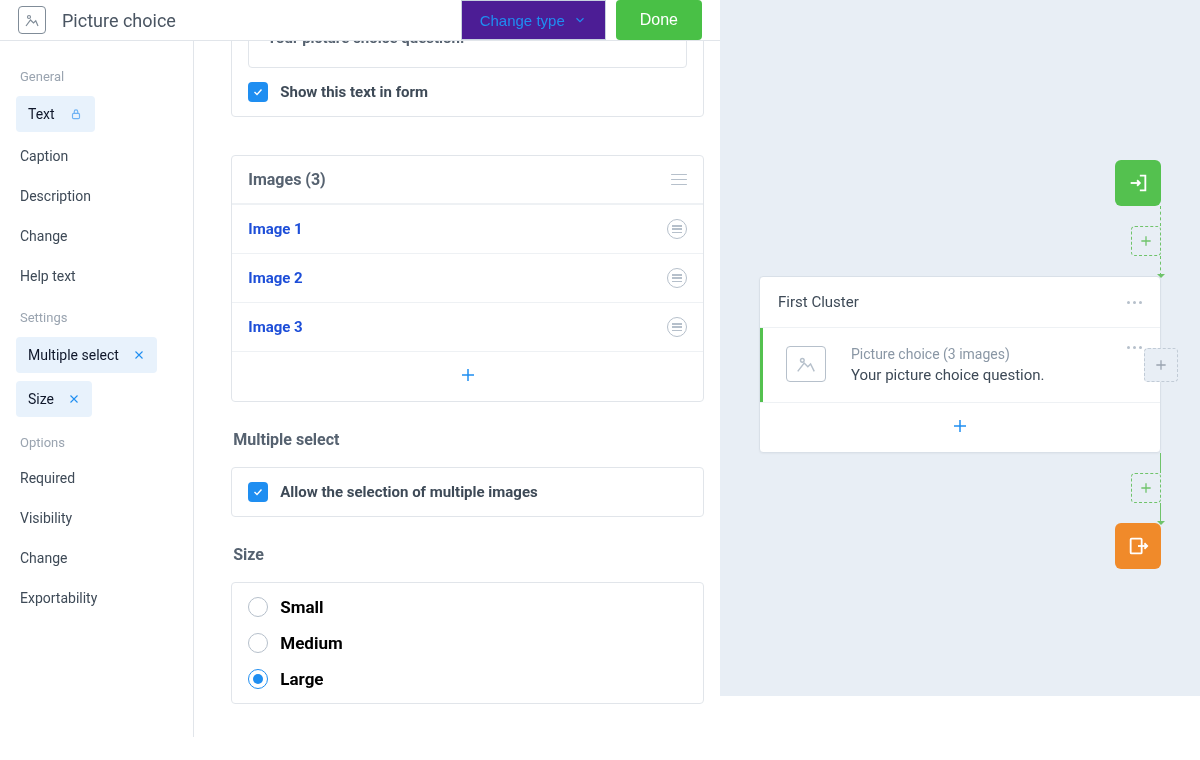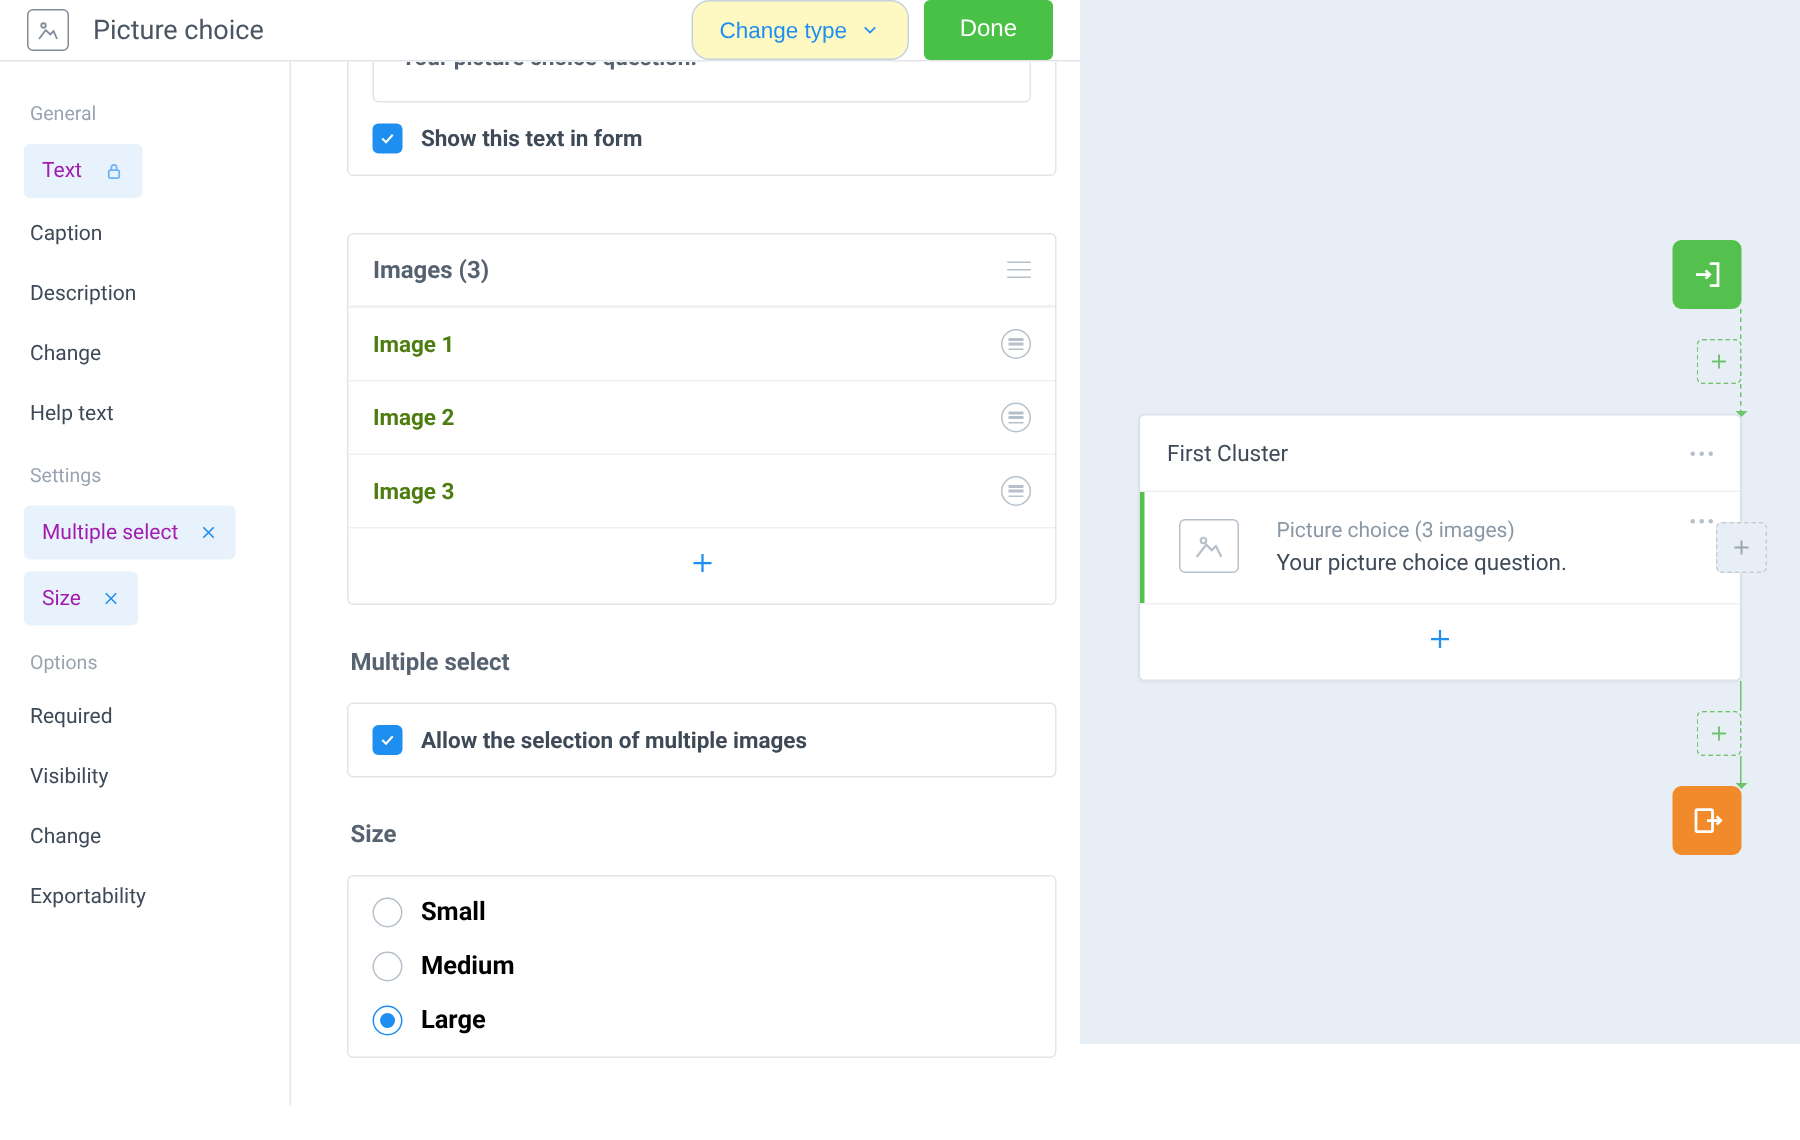--- a/index.html
+++ b/index.html
@@ -18,39 +18,39 @@
   }
   .header-left { display: flex; align-items: center; gap: 16px; }
   .pic-icon-box {
     width: 28px; height: 28px; border: 1.5px solid #808c98; border-radius: 4px;
     display:flex; align-items:center; justify-content:center; position:relative;
   }
   .pic-icon-box svg { width:18px; height:18px; stroke:#808c98; fill:none; stroke-width:1.6; }
   .header-title { font-size: 18px; color: #4a5562; font-weight: 400;}
   .header-right { display: flex; align-items: center; gap: 10px; }
   .btn-change {
-    background: #fef9c3; border: 1px solid #c7d2df; color: #1f8ef1;
-    height: 40px; padding: 0 18px; border-radius: 12px; font-size: 15px;
+    background: #4c1d95; border: 1px solid #c7d2df; color: #1f8ef1;
+    height: 40px; padding: 0 18px; border-radius: 0; font-size: 15px;
     display:flex; align-items:center; gap:8px; cursor:pointer;text-align:center;
   }
   .btn-change .chevron { stroke:#1f8ef1; }
   .btn-done {
     background: #49c046; border: none; color: #fff; height: 40px;
     padding: 0 24px; border-radius: 4px; font-size: 16px; cursor:pointer;
   }
 
   
   .left-col { width: 200px; border-right: 1px solid #e1e5ea; padding: 14px 8px 14px 8px; overflow:auto;}
   .side-group-title { font-size: 13px; color: #9aa4b0; padding: 14px 10px 8px 12px; }
   .side-item {
     display:flex; align-items:center; justify-content:space-between;
     font-size: 14px; color:#3e4a57; padding: 12px 12px; border-radius: 4px;
     cursor:pointer;
   }
-  .side-item.pill { background:#e8f2fc; color:#a21caf; display:inline-flex; margin:4px 0 4px 8px; padding:10px 12px;}
+  .side-item.pill { background:#e8f2fc; color:#0f172a; display:inline-flex; margin:4px 0 4px 8px; padding:10px 12px;}
   .side-item.pill .close { margin-left:14px; stroke:#1f8ef1;}
   .side-item .lock { stroke:#6eb2f4; }
 
   
   .mid-col { width: 520px; padding: 0 16px 40px 16px; overflow:auto; height:calc(760px - 64px);}
   .card {
     border:1px solid #e1e5ea; border-radius:4px; background:#fff; margin-top:18px;
   }
   .text-card .textarea-block {
     padding: 12px 18px 20px 18px; font-size:15px; color:#566270;
@@ -59,21 +59,21 @@
   .card-row:first-child { border-top:none;}
   .card-header { font-size:16px; color:#566270; padding:14px 16px; border-bottom:1px solid #eef1f4; display:flex; align-items:center; justify-content:space-between;}
   .check-row { display:flex; align-items:center; gap:12px; padding: 14px 16px;}
   .checkbox {
     width:20px; height:20px; border-radius:4px; background:#1f8ef1;
     display:flex; align-items:center; justify-content:center; flex:0 0 auto;
   }
   .checkbox svg { stroke:#fff; stroke-width:2.8; fill:none;}
   .check-label { font-size:15px; color:#3e4a57;}
 
-  .images-row .name { font-size:15px; color:#4d7c0f;}
+  .images-row .name { font-size:15px; color:#1d4ed8;}
   .drag-circle { width:20px; height:20px; border:1.6px solid #b6c0cb; border-radius:50%; display:flex; align-items:center; justify-content:center;}
   .drag-circle .lines { width:10px; height:8px; display:flex; flex-direction:column; justify-content:space-between;}
   .drag-circle .lines span { height:1.5px; background:#b6c0cb; display:block;}
   .hamburger .lines { width:16px; height:12px; display:flex; flex-direction:column; justify-content:space-between;}
   .hamburger .lines span { height:1.8px; background:#b6c0cb; display:block; border-radius:1px;}
   .add-row { text-align:center; padding:14px 0; border-top:1px solid #eef1f4; cursor:pointer;}
   .plus-icon { stroke:#1f8ef1; }
 
   .section-title { font-size:16px; color:#566270; margin:28px 0 10px 2px; }
 

